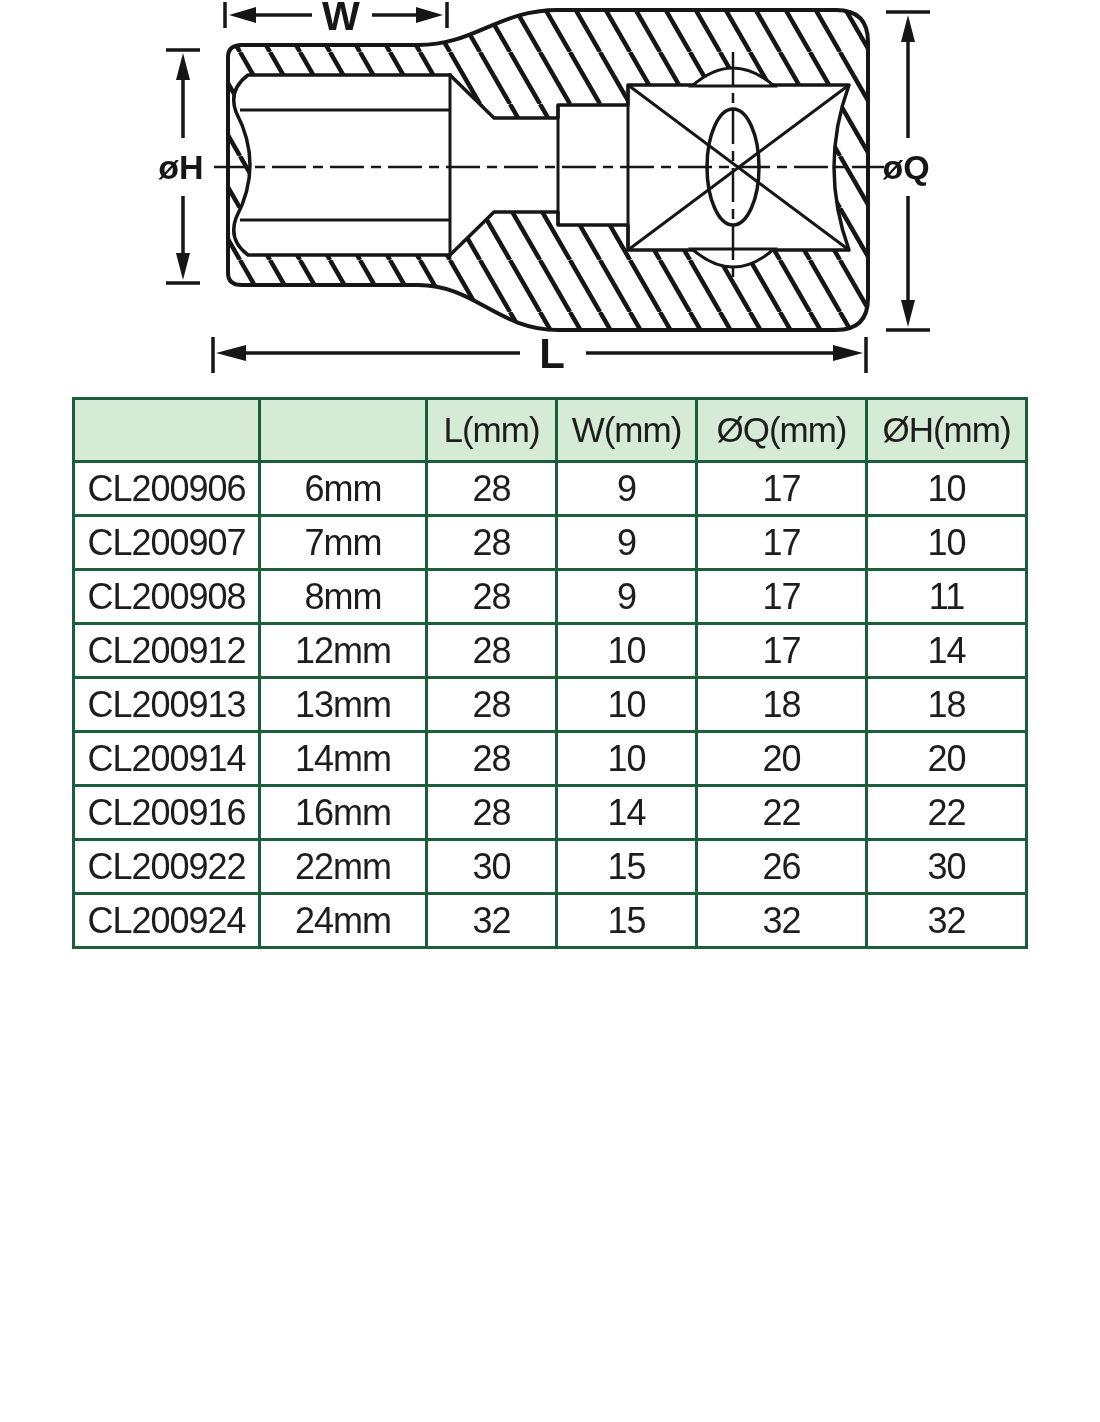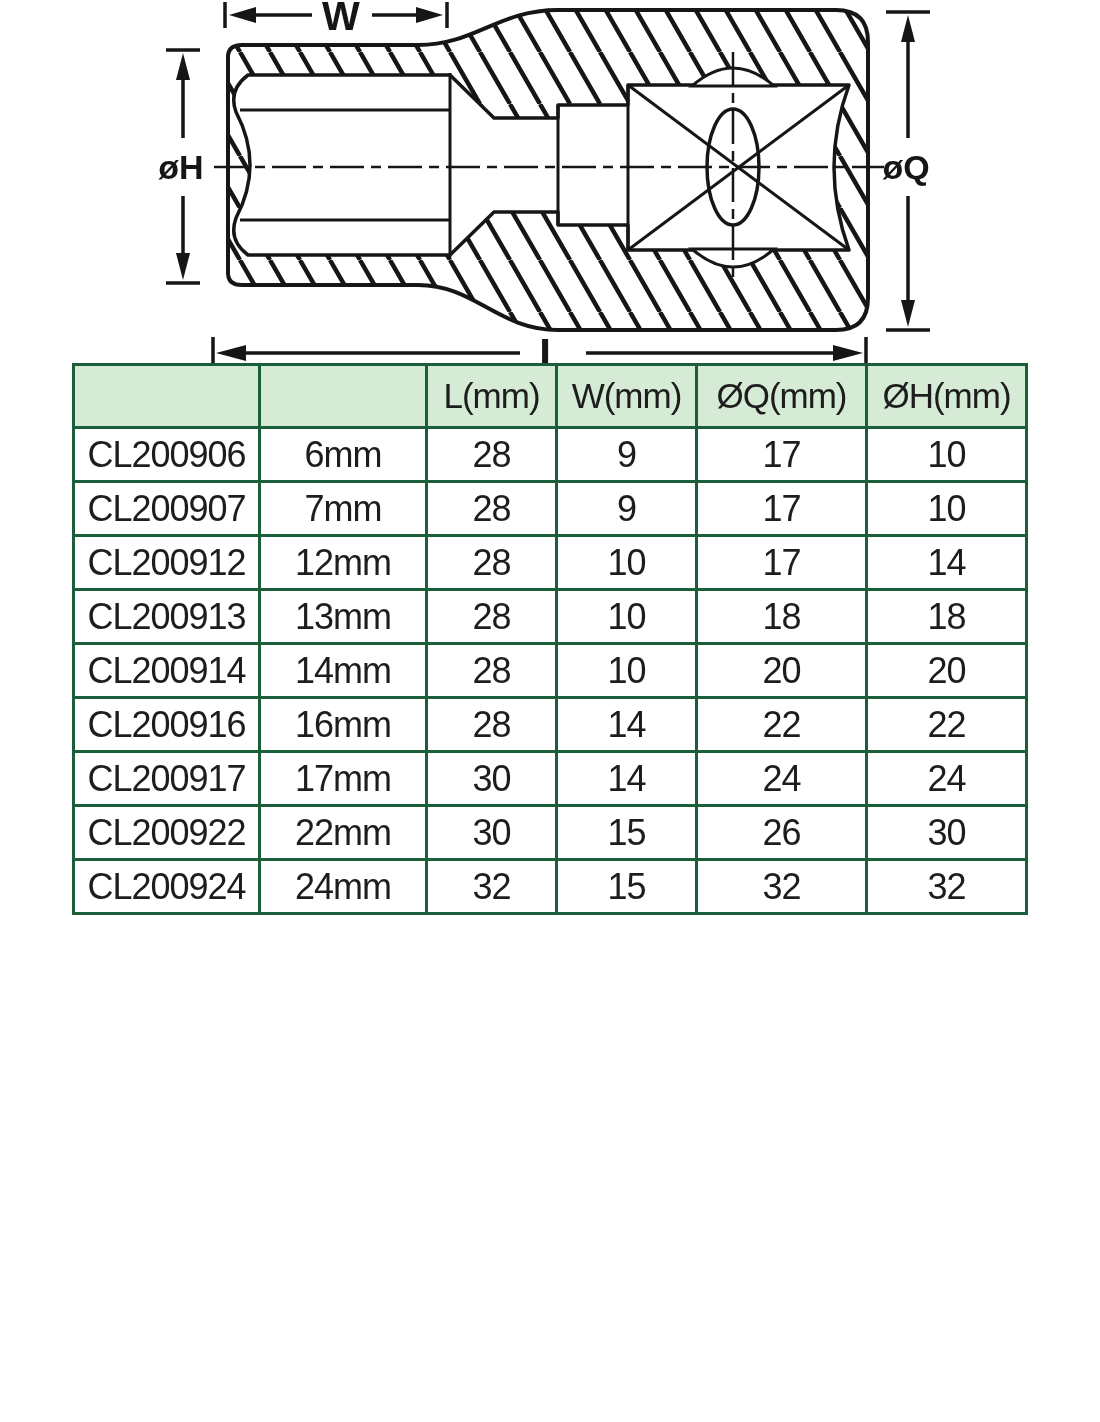--- a/index.html
+++ b/index.html
@@ -8,21 +8,21 @@
     --text:#1d1d1d;
     --ink:#161616;
   }
   html,body{margin:0;padding:0;}
   body{
     width:1100px;height:1422px;position:relative;background:#ffffff;
     overflow:hidden;font-family:"Liberation Sans",sans-serif;
   }
   .diagram-wrap{position:absolute;left:0;top:0;width:1100px;height:378px;}
   .spec-table{
-    position:absolute;left:72px;top:363px;
+    position:absolute;left:72px;top:397px;
     border-collapse:collapse;table-layout:fixed;
     background:#ffffff;
   }
   .spec-table th,.spec-table td{
     border:3px solid var(--border);
     text-align:center;vertical-align:middle;
     color:var(--text);
     padding:0;overflow:hidden;white-space:nowrap;
   }
   .spec-table th{
@@ -143,20 +143,28 @@
       </tr>
       <tr>
         <td>CL200907</td>
         <td>7mm</td>
         <td>28</td>
         <td>9</td>
         <td>17</td>
         <td>10</td>
       </tr>
       <tr>
+        <td>CL200908</td>
+        <td>8mm</td>
+        <td>28</td>
+        <td>9</td>
+        <td>17</td>
+        <td>11</td>
+      </tr>
+      <tr>
         <td>CL200912</td>
         <td>12mm</td>
         <td>28</td>
         <td>10</td>
         <td>17</td>
         <td>14</td>
       </tr>
       <tr>
         <td>CL200913</td>
         <td>13mm</td>
@@ -173,28 +181,20 @@
         <td>20</td>
         <td>20</td>
       </tr>
       <tr>
         <td>CL200916</td>
         <td>16mm</td>
         <td>28</td>
         <td>14</td>
         <td>22</td>
         <td>22</td>
-      </tr>
-      <tr>
-        <td>CL200917</td>
-        <td>17mm</td>
-        <td>30</td>
-        <td>14</td>
-        <td>24</td>
-        <td>24</td>
       </tr>
       <tr>
         <td>CL200922</td>
         <td>22mm</td>
         <td>30</td>
         <td>15</td>
         <td>26</td>
         <td>30</td>
       </tr>
       <tr>

